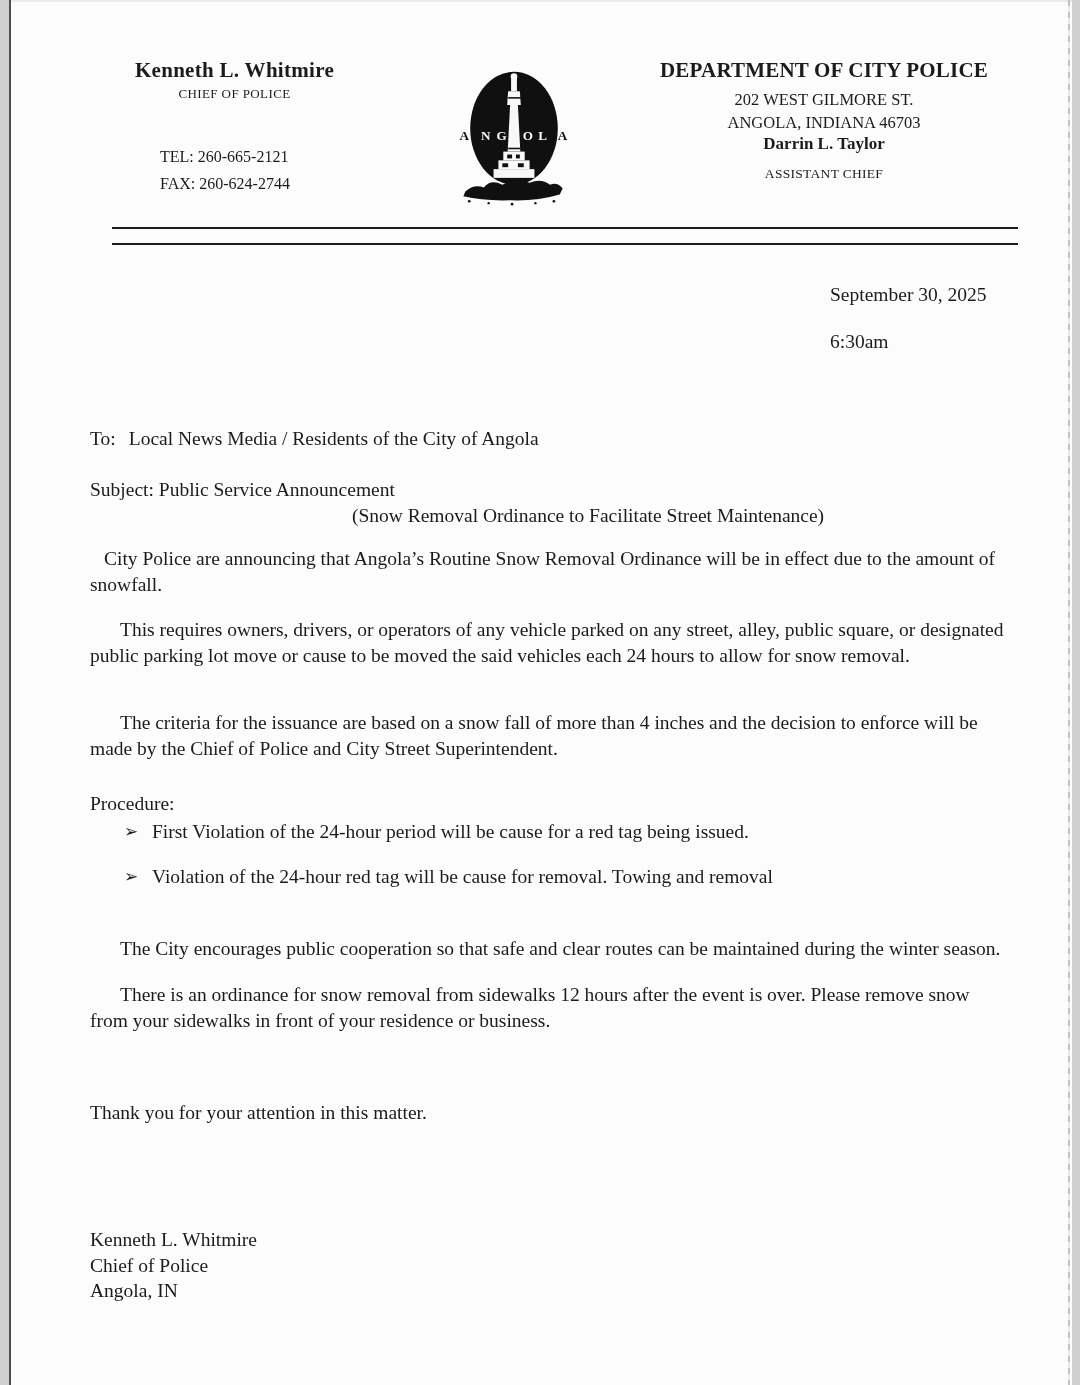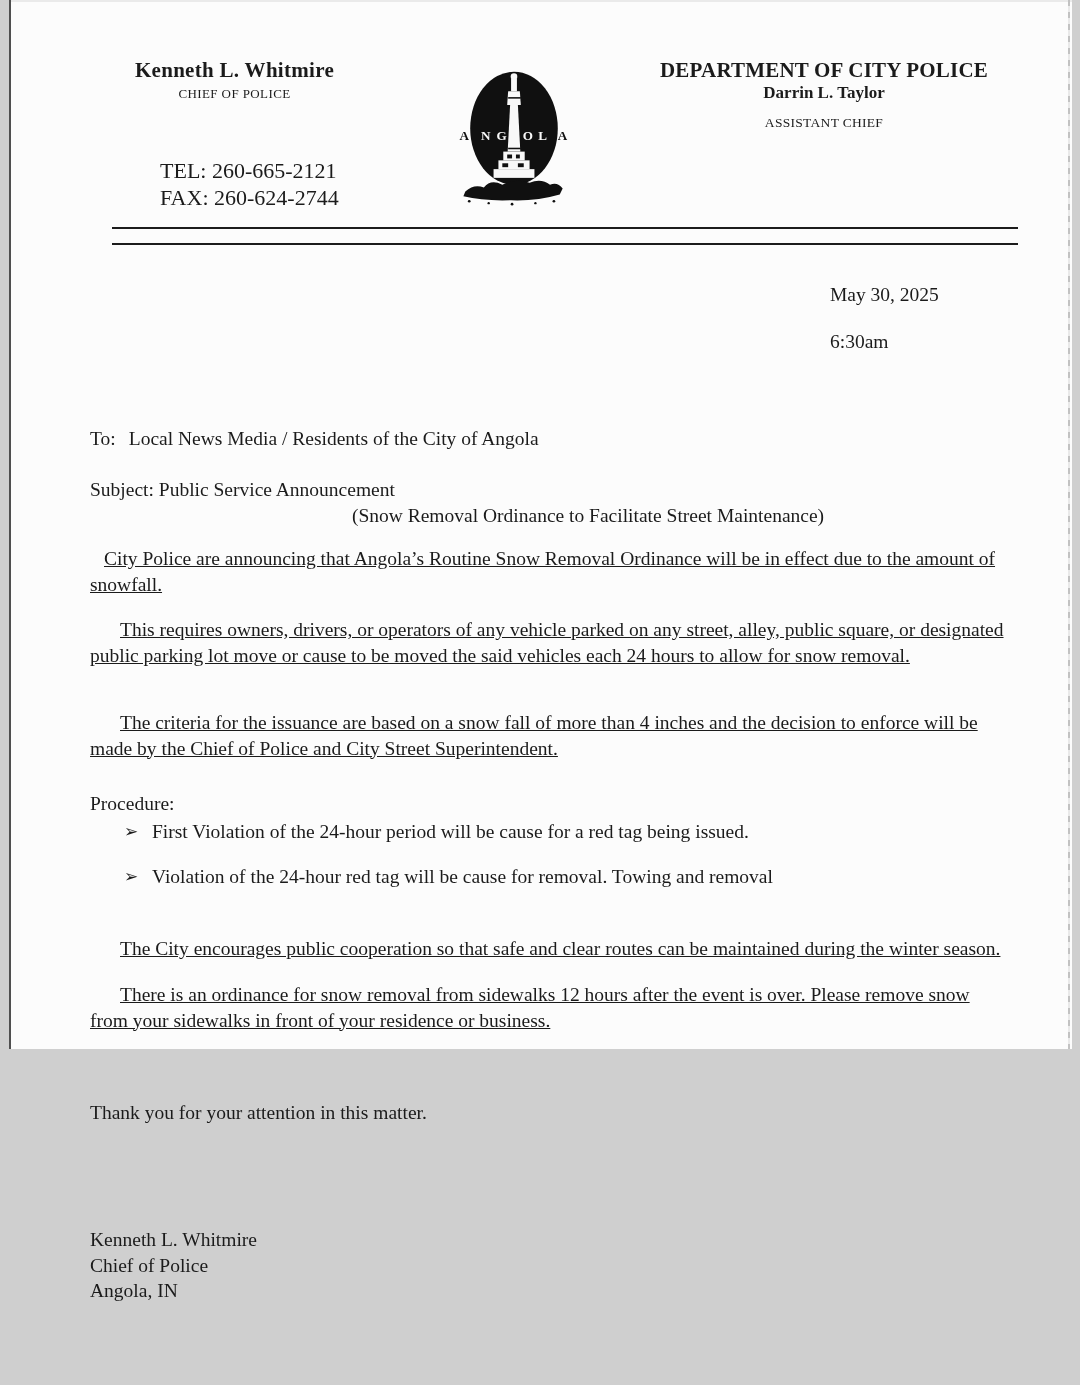--- a/index.html
+++ b/index.html
@@ -5,46 +5,46 @@
   html,body{margin:0;padding:0;}
   body{
     width:1080px;height:1385px;
     background:#cfcfcf;
     font-family:"Liberation Serif","DejaVu Serif",serif;
     color:#1b1b1b;
     position:relative;
     overflow:hidden;
   }
   .page{
-    position:absolute;left:9px;top:0;width:1061px;height:1049px;
+    position:absolute;left:9px;top:0;width:1061px;height:1385px;
     background:#fcfcfc;
     border-left:2px solid #4f4f4f;
     box-shadow:inset 0 2px 0 #eaeaea;
   }
   .right-edge{
     position:absolute;left:1057px;top:0;bottom:0;width:2px;
     background:repeating-linear-gradient(180deg,#c2c2c2 0 6px,#e9e9e9 6px 12px);
   }
   .abs{position:absolute;}
   
   .hdr-left{left:91px;top:58px;width:265px;text-align:center;}
   .hdr-name{font-size:21px;font-weight:bold;letter-spacing:.3px;}
   .hdr-role{font-size:13px;margin-top:3px;letter-spacing:.4px;}
-  .contact{left:149px;top:157px;font-size:22px;line-height:27px;}
+  .contact{left:149px;top:143px;font-size:16px;line-height:27px;}
   .hdr-right{left:619px;top:58px;width:388px;text-align:center;}
   .dept{font-size:21px;font-weight:bold;letter-spacing:.2px;text-align:center;}
   .addr{font-size:16.5px;margin-top:5px;line-height:23px;}
   .asst-name{font-size:17px;font-weight:bold;}
   .asst-role{font-size:13.5px;margin-top:12px;letter-spacing:.3px;}
   
   .rule{left:101px;width:906px;height:2px;background:#1c1c1c;}
   
   .date-block{left:819px;font-size:19.5px;}
   .line-block{left:79px;width:916px;font-size:19.5px;line-height:25.5px;}
-  .para{text-indent:30px;text-decoration:underline;}
+  .para{text-indent:30px;}
   .para.small-indent{text-indent:14px;}
   .to-value{padding-left:13px;}
   .subject-line2{margin-left:80px;text-align:center;}
   .bullet-row{display:flex;}
   .bullet-marker{width:28px;margin-left:34px;flex:none;font-family:"DejaVu Sans",sans-serif;font-size:17px;}
   .bullet-text{flex:1;}
   .sig{line-height:25.5px;}
   .logo{left:443px;top:64px;}
 </style>
 </head>
@@ -90,28 +90,32 @@
     <path d="M10 131 q9 -8 19 -4 q7 -9 19 -3 q14 -7 28 -2 q12 -5 21 2 q8 -3 13 4 l-3 6 q-24 7 -50 6 q-28 1 -49 -4 z" fill="#101010"></path>
     <circle cx="14" cy="141" r="1.4" fill="#101010"></circle>
     <circle cx="34" cy="143" r="1.2" fill="#101010"></circle>
     <circle cx="58" cy="144" r="1.4" fill="#101010"></circle>
     <circle cx="82" cy="143" r="1.2" fill="#101010"></circle>
     <circle cx="101" cy="141" r="1.4" fill="#101010"></circle>
   </svg>
 
   <div class="abs hdr-right">
     <div class="dept">DEPARTMENT OF CITY POLICE</div>
+    <div class="addr">
+      <div>202 WEST GILMORE ST.</div>
+      <div>ANGOLA, INDIANA 46703</div>
+    </div>
     <div class="asst-name">Darrin L. Taylor</div>
     <div class="asst-role">ASSISTANT CHIEF</div>
   </div>
 
   <div class="abs rule" style="top:227px"></div>
   <div class="abs rule" style="top:243px"></div>
 
-  <div class="abs date-block" style="top:284px">May 30, 2025</div>
+  <div class="abs date-block" style="top:284px">September 30, 2025</div>
   <div class="abs date-block" style="top:331px">6:30am</div>
 
   <div class="abs line-block" style="top:426px">
     <span>To:</span><span class="to-value">Local News Media / Residents of the City of Angola</span>
   </div>
 
   <div class="abs line-block" style="top:477px">
     <div>Subject: Public Service Announcement</div>
     <div class="subject-line2">(Snow Removal Ordinance to Facilitate Street Maintenance)</div>
   </div>

